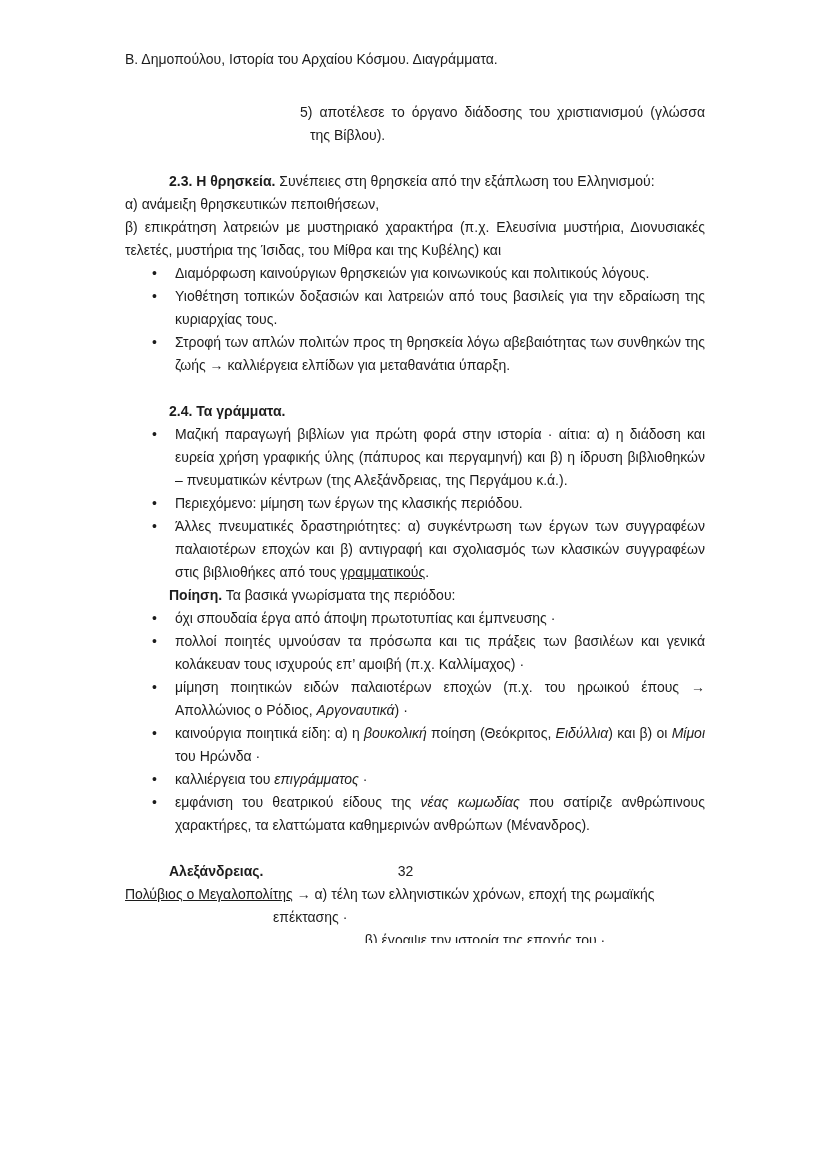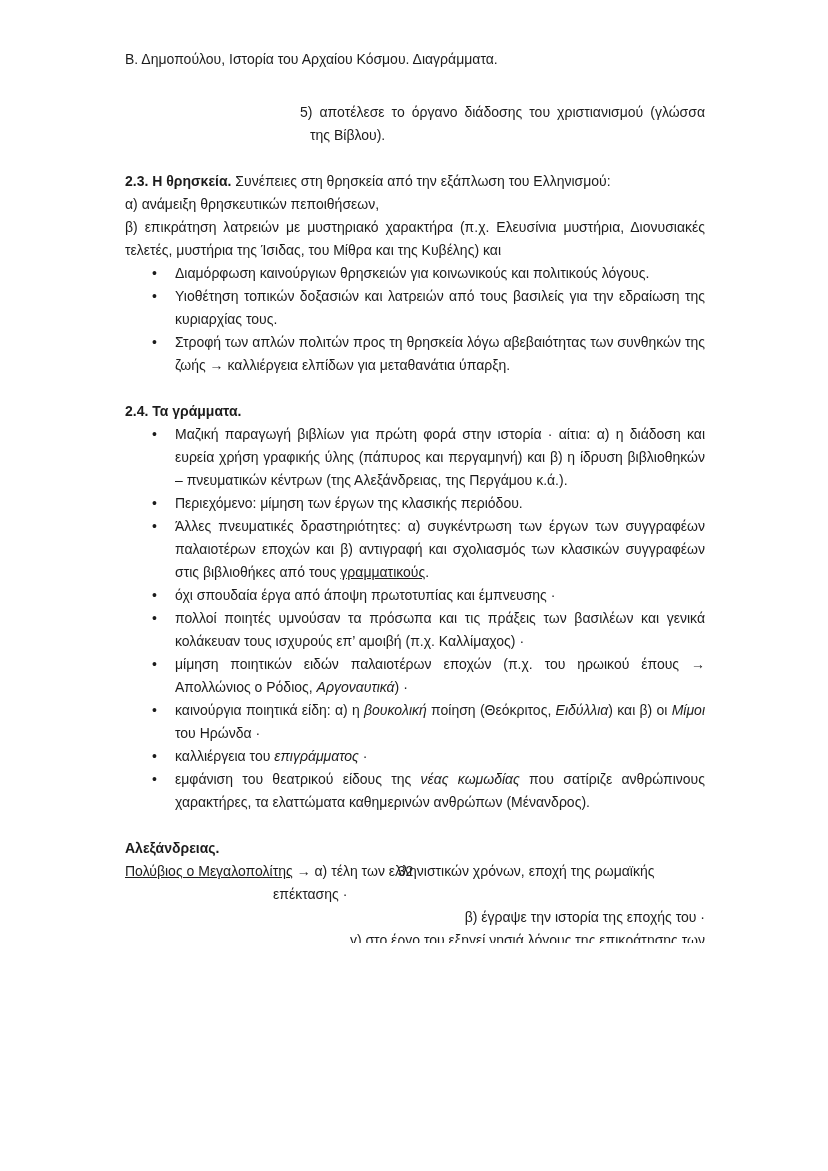--- a/index.html
+++ b/index.html
@@ -21,27 +21,27 @@
     background: #ffffff;
   }
   .header-line { text-align: left; }
   .blk { text-align: justify; }
   .blk-offset {
     margin-top: 30px;
     padding-left: 185px;
     text-indent: -10px;
   }
   .blk-section { margin-top: 23px; }
-  .blk-cont   { padding-left: 140px; text-align: right; }
+  .blk-cont   { padding-left: 140px; text-align: center; }
   .blk-cont-a { padding-left: 148px; text-align: left; }
   .blk-cont-b { padding-left: 150px; text-align: left; }
   .blk-bullet { display: flex; }
   .bullet-marker { flex: 0 0 50px; padding-left: 27px; }
   .bullet-text { flex: 1 1 auto; text-align: justify; }
-  .b { font-weight: bold; }
+  .b { font-weight: bold; margin-left: 44px; }
   .i { font-style: italic; }
   .u { text-decoration: underline; }
   .page-number {
     position: absolute;
     left: 0;
     right: 17px;
     bottom: 60px;
     text-align: center;
   }
 </style>
@@ -74,20 +74,21 @@
         <span class="bullet-text"><span class="">Μαζική παραγωγή βιβλίων για πρώτη φορά στην ιστορία · αίτια: α) η διάδοση και ευρεία χρήση γραφικής ύλης (πάπυρος και περγαμηνή) και β) η ίδρυση βιβλιοθηκών – πνευματικών κέντρων (της Αλεξάνδρειας, της Περγάμου κ.ά.).</span></span>
       </div>
       <div class="blk blk-bullet">
         <span class="bullet-marker">•</span>
         <span class="bullet-text"><span class="">Περιεχόμενο: μίμηση των έργων της κλασικής περιόδου.</span></span>
       </div>
       <div class="blk blk-bullet">
         <span class="bullet-marker">•</span>
         <span class="bullet-text"><span class="">Άλλες πνευματικές δραστηριότητες: α) συγκέντρωση των έργων των συγγραφέων παλαιοτέρων εποχών και β) αντιγραφή και σχολιασμός των κλασικών συγγραφέων στις βιβλιοθήκες από τους </span><span class="u">γραμματικούς</span><span class="">.</span></span>
       </div>
+      <div class="blk blk-p"><span class="b">Ποίηση.</span><span class=""> Τα βασικά γνωρίσματα της περιόδου:</span></div>
       <div class="blk blk-bullet">
         <span class="bullet-marker">•</span>
         <span class="bullet-text"><span class="">όχι σπουδαία έργα από άποψη πρωτοτυπίας και έμπνευσης ·</span></span>
       </div>
       <div class="blk blk-bullet">
         <span class="bullet-marker">•</span>
         <span class="bullet-text"><span class="">πολλοί ποιητές υμνούσαν τα πρόσωπα και τις πράξεις των βασιλέων και γενικά κολάκευαν τους ισχυρούς επ’ αμοιβή (π.χ. Καλλίμαχος) ·</span></span>
       </div>
       <div class="blk blk-bullet">
         <span class="bullet-marker">•</span>

